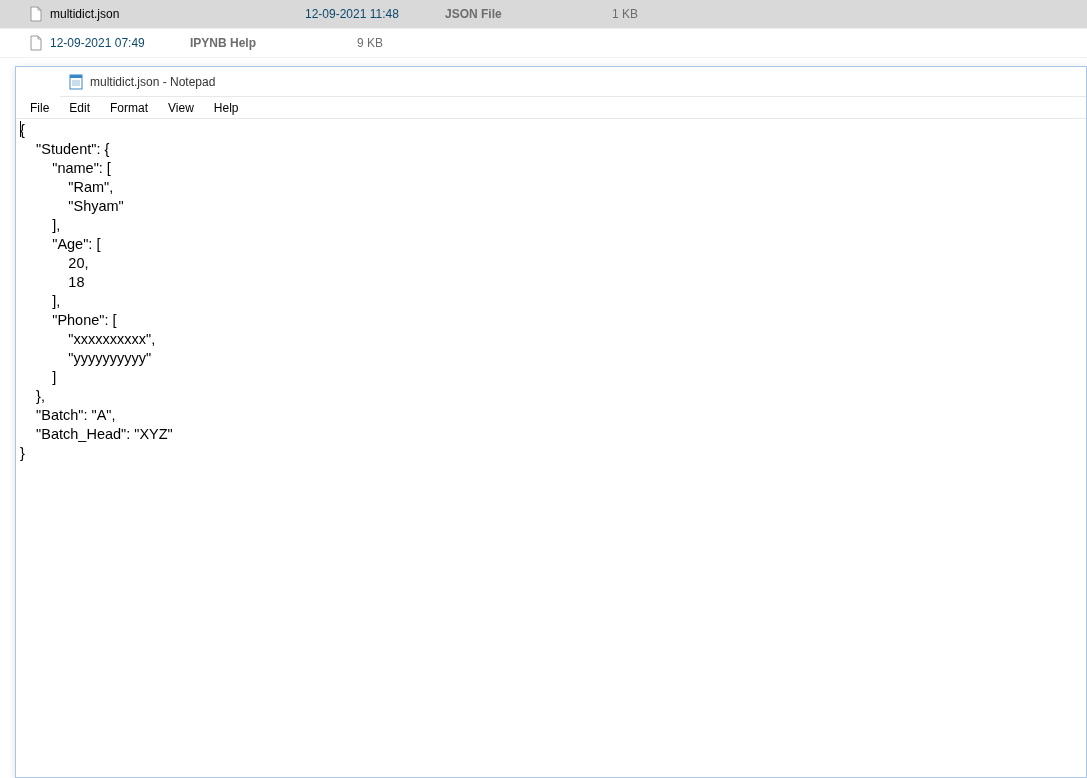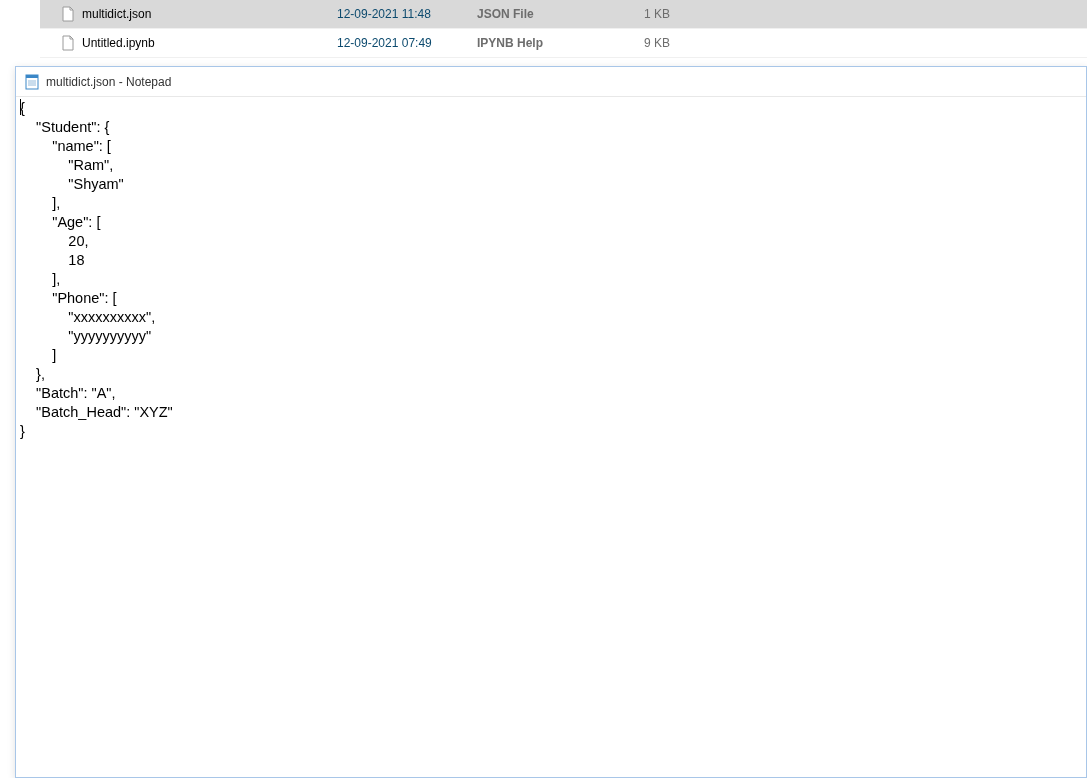--- a/index.html
+++ b/index.html
@@ -17,23 +17,22 @@
     
     .file-list {
       width: 100%;
     }
     .file-row {
       display: flex;
       align-items: center;
       height: 29px;
       font-size: 12px;
       color: #333;
-      padding-left: 20px;
+      padding-left: 28px;
       border-bottom: 1px solid #f0f0f0;
-      margin-left: 40px;
     }
     .file-row.selected {
       background: #d9d9d9;
     }
     .file-row .file-icon {
       width: 16px;
       height: 16px;
       margin-right: 6px;
       flex-shrink: 0;
     }
@@ -68,20 +67,21 @@
     }
     .notepad-titlebar {
       height: 30px;
       background: #ffffff;
       border-bottom: 1px solid #e8e8e8;
       display: flex;
       align-items: center;
       padding-left: 8px;
       font-size: 12px;
       color: #333;
+      margin-left: 44px;
     }
     .notepad-titlebar .notepad-icon {
       width: 16px;
       height: 16px;
       margin-right: 6px;
     }
     .notepad-menubar {
       height: 22px;
       background: #ffffff;
       border-bottom: 1px solid #e8e8e8;
@@ -129,39 +129,45 @@
     <span class="col-type">JSON File</span>
     <span class="col-size">1 KB</span>
   </div>
   <div class="file-row">
     <span class="file-icon">
       <svg viewBox="0 0 16 16" width="16" height="16">
         <path d="M3 1 h7 l3 3 v11 h-10 z" fill="#ffffff" stroke="#9a9a9a" stroke-width="1"></path>
         <path d="M10 1 v3 h3" fill="none" stroke="#9a9a9a" stroke-width="1"></path>
       </svg>
     </span>
-    <span class="col-name">Untitled.ipynb</span>
     <span class="col-date">12-09-2021 07:49</span>
     <span class="col-type">IPYNB Help</span>
     <span class="col-size">9 KB</span>
   </div>
 </div>
 
 <div class="notepad-window">
   <div class="notepad-titlebar">
     <span class="notepad-icon">
       <svg viewBox="0 0 16 16" width="16" height="16">
         <rect x="2" y="1" width="12" height="14" fill="#ffffff" stroke="#3a87c7" stroke-width="1"></rect>
         <rect x="2" y="1" width="12" height="3" fill="#3a87c7"></rect>
         <line x1="4" y1="7" x2="12" y2="7" stroke="#7aa8d0" stroke-width="0.8"></line>
         <line x1="4" y1="9" x2="12" y2="9" stroke="#7aa8d0" stroke-width="0.8"></line>
         <line x1="4" y1="11" x2="12" y2="11" stroke="#7aa8d0" stroke-width="0.8"></line>
       </svg>
     </span>
     <span>multidict.json - Notepad</span>
+  </div>
+  <div class="notepad-menubar">
+    <span class="menu-item">File</span>
+    <span class="menu-item">Edit</span>
+    <span class="menu-item">Format</span>
+    <span class="menu-item">View</span>
+    <span class="menu-item">Help</span>
   </div>
   <div class="notepad-content"><span class="text-cursor"></span><span>{
     "Student": {
         "name": [
             "Ram",
             "Shyam"
         ],
         "Age": [
             20,
             18

